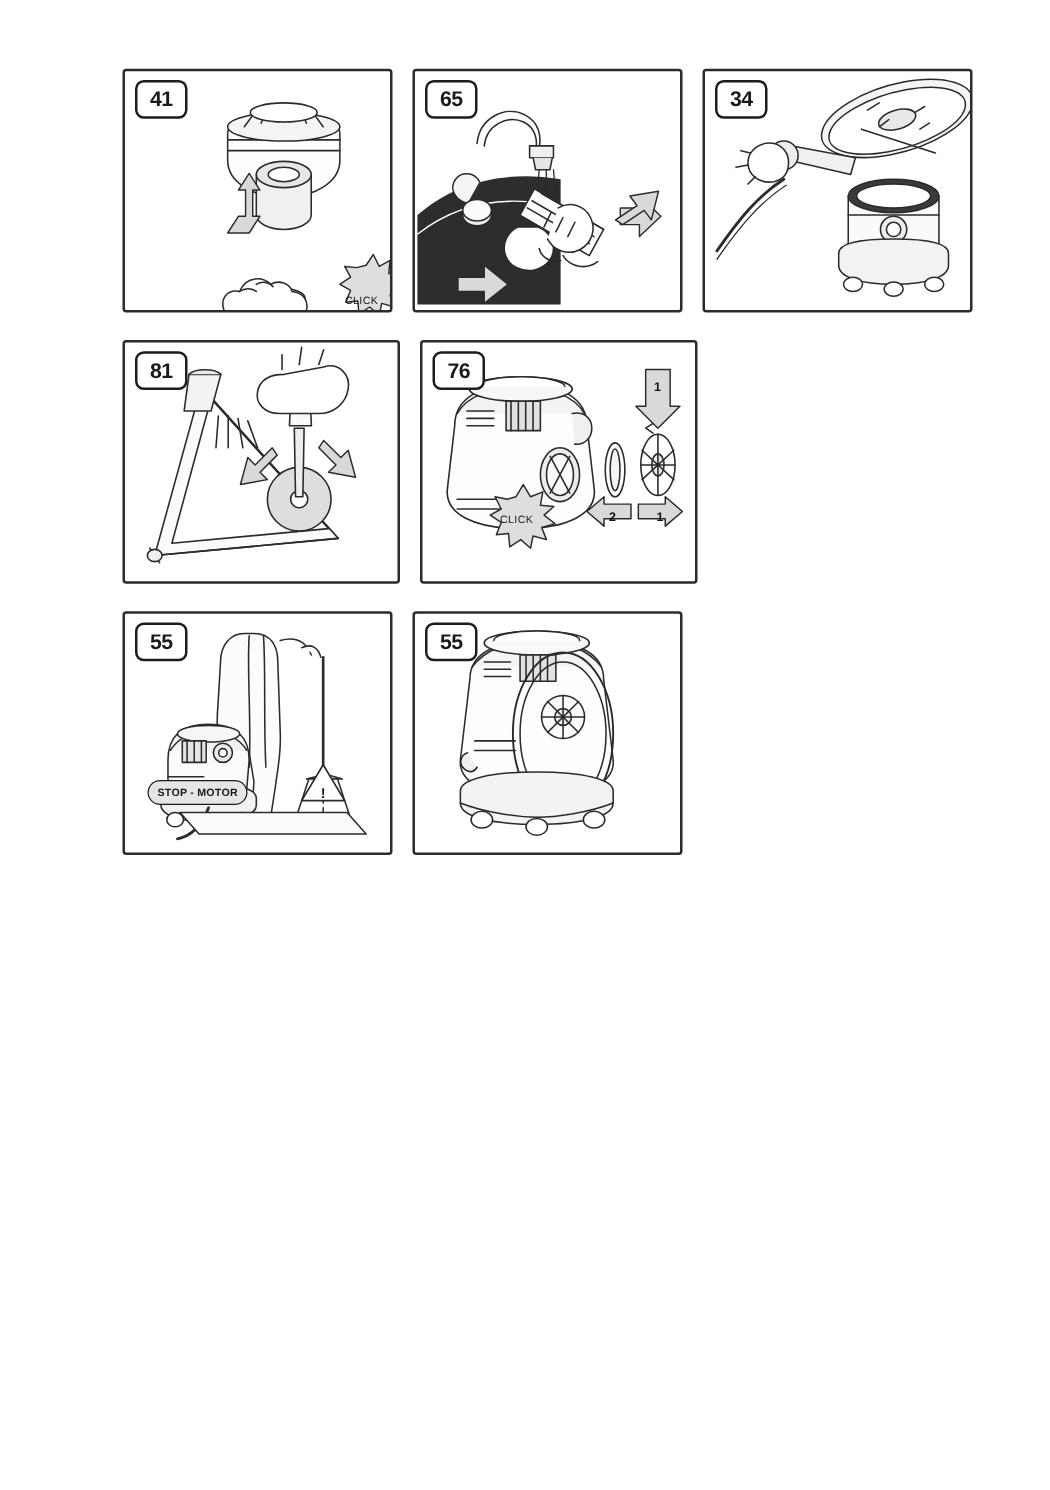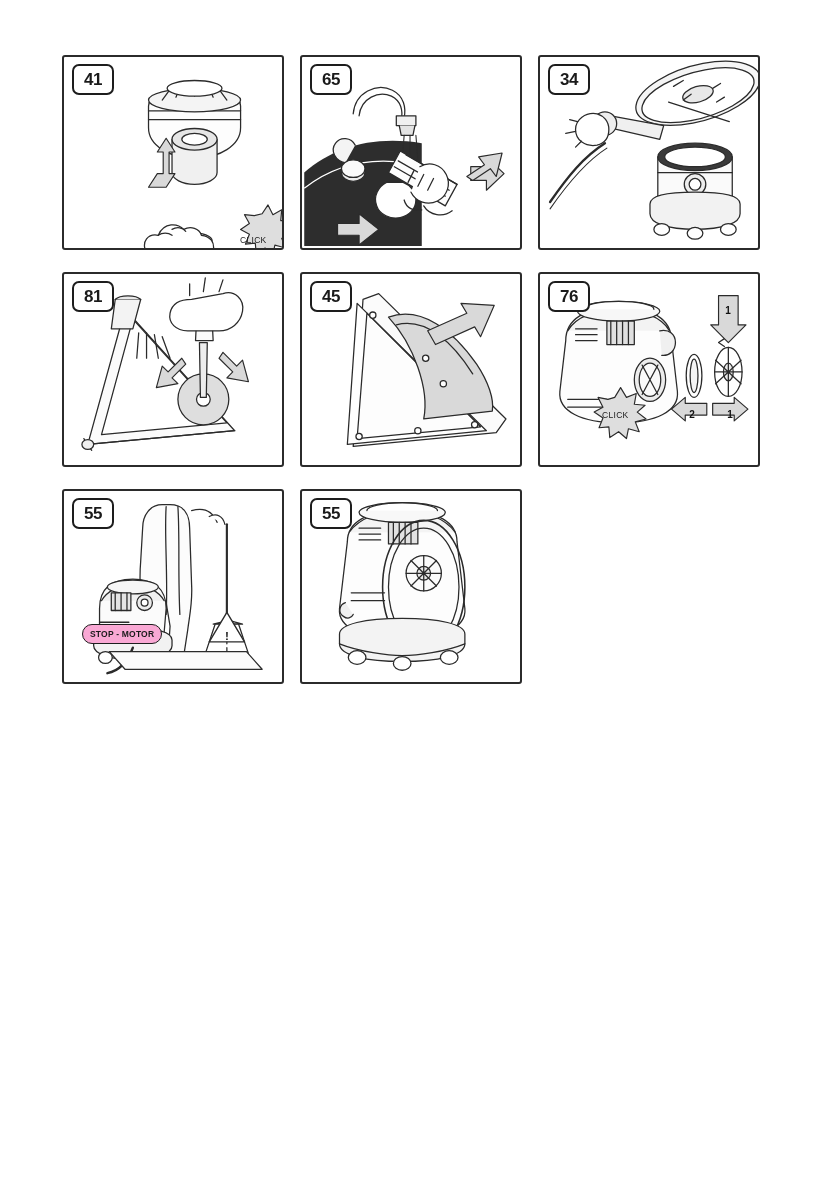--- a/index.html
+++ b/index.html
@@ -23,20 +23,21 @@
   .grid {
     position: absolute;
     left: 62px;
     top: 55px;
     width: 716px;
   }
   .row {
     display: flex;
     gap: 16px;
     margin-bottom: 22px;
+    margin-left: 36px;
   }
   .panel {
     position: relative;
     width: 222px;
     height: 195px;
     border: 2px solid #2b2b2b;
     border-radius: 3px;
     background: #ffffff;
     box-sizing: border-box;
     overflow: hidden;
@@ -80,21 +81,21 @@
     letter-spacing: 0.3px;
     color: #1a1a1a;
     z-index: 36;
     white-space: nowrap;
   }
   .stopmotor {
     position: absolute;
     z-index: 36;
     border: 1.6px solid #1d1d1d;
     border-radius: 14px;
-    background: #f9a8d4;
+    background: #e5e5e5;
     font-size: 8.5px;
     font-weight: bold;
     padding: 4px 7px;
     letter-spacing: 0.2px;
     white-space: nowrap;
   }
   .numtag {
     position: absolute;
     z-index: 36;
     font-size: 10px;
@@ -257,45 +258,20 @@
             <path d="M128 22 l0 -12 M142 18 l2 -14 M158 18 l4 -12"></path>
           </g>
 
           <g fill="#d9d9d9" stroke="#2b2b2b" stroke-width="1.2" stroke-linejoin="round">
             <path d="M104 92 l-14 14 l-6 -6 l-6 22 l22 -4 l-6 -6 l14 -14 z" transform="translate(16,-6)"></path>
             <path d="M174 86 l14 14 l6 -6 l6 22 l-22 -4 l6 -6 l-14 -14 z" transform="translate(-12,-6)"></path>
           </g>
         </svg>
       </div>
 
-      <div class="panel">
-        <div class="badge">45</div>
-        <svg class="art" viewBox="0 0 222 195">
-          <g fill="none" stroke="#2b2b2b" stroke-width="1.3" stroke-linejoin="round" stroke-linecap="round">
-
-            <path d="M62 26 l16 -6 l130 128 l-10 14 l-146 14 z" fill="#fbfbfb"></path>
-            <path d="M56 30 l132 130 l-142 14 z" fill="#ffffff"></path>
-            <path d="M66 40 l116 116 l-126 12 z" fill="#fdfdfd"></path>
-
-            <path d="M88 44 c34 -12 66 14 90 48 c12 18 18 36 16 48 l-70 8 c6 -30 -10 -76 -36 -104 z" fill="#d9d9d9"></path>
-            <path d="M96 52 c30 -8 58 18 78 50"></path>
-
-            <circle cx="72" cy="42" r="3.2" fill="#fff"></circle>
-            <circle cx="58" cy="166" r="3.2" fill="#fff"></circle>
-            <circle cx="118" cy="160" r="3.2" fill="#fff"></circle>
-            <circle cx="176" cy="154" r="3.2" fill="#fff"></circle>
-            <circle cx="144" cy="112" r="3.2" fill="#fff"></circle>
-            <circle cx="126" cy="86" r="3.2" fill="#fff"></circle>
-          </g>
-
-          <g fill="#d9d9d9" stroke="#2b2b2b" stroke-width="1.2" stroke-linejoin="round">
-            <path d="M146 44 l40 -18 l-6 -10 l34 2 l-14 32 l-6 -10 l-40 18 z" transform="translate(-18,14)"></path>
-          </g>
-        </svg>
-      </div>
 
       <div class="panel">
         <div class="badge">76</div>
         <svg class="art" viewBox="0 0 222 195">
           <g fill="none" stroke="#2b2b2b" stroke-width="1.3" stroke-linejoin="round" stroke-linecap="round">
 
             <path d="M26 68 c0 -22 20 -34 54 -34 c34 0 54 12 54 34 l6 52 c2 20 -22 32 -60 32 c-38 0 -62 -12 -60 -32 z" fill="#fdfdfd"></path>
             <path d="M28 58 c8 -14 28 -22 52 -22 c24 0 44 8 52 22" fill="#f3f3f3"></path>
             <ellipse cx="80" cy="38" rx="42" ry="10" fill="#f7f7f7"></ellipse>
             <path d="M44 36 a36 8 0 0 1 72 0" fill="#ffffff"></path>

